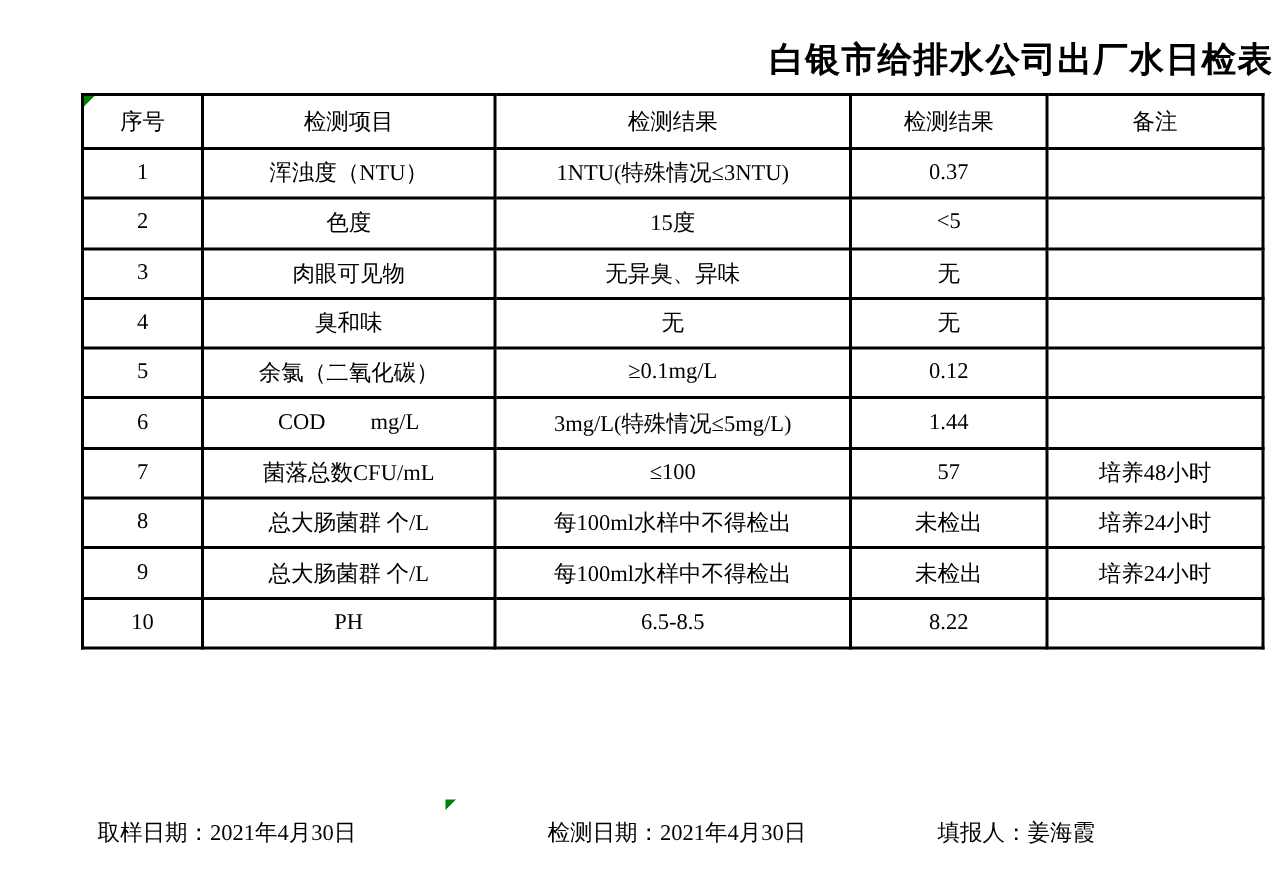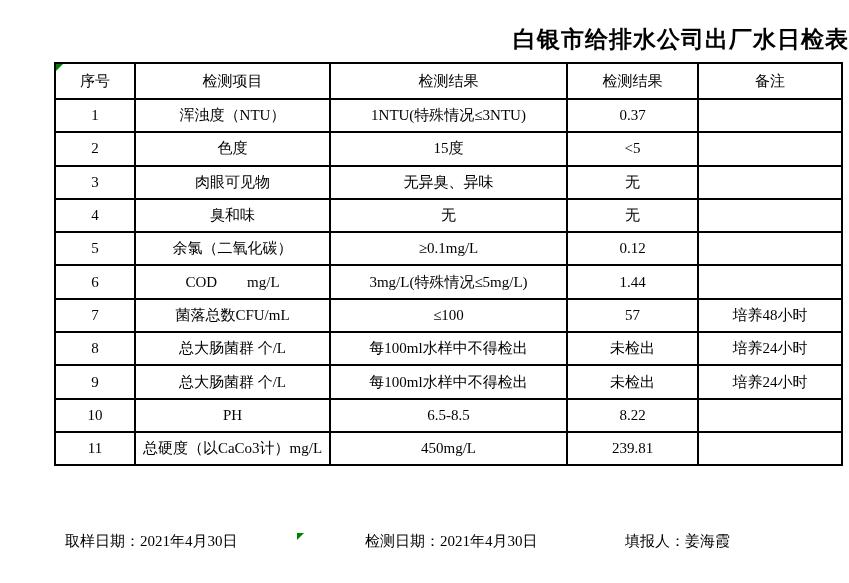--- a/index.html
+++ b/index.html
@@ -54,21 +54,21 @@
   .tri {
     position: absolute;
     width: 0; height: 0;
     border-top: 7px solid #008000;
     border-right: 7px solid transparent;
   }
   .tri-header { top: 0; left: 0; }
   .tri-footer { top: 533px; left: 297px; }
   .footer {
     position: absolute;
-    top: 531px;
+    top: 546px;
     left: 0;
     width: 715px;
     height: 24px;
     font-size: 15px;
     line-height: 20px;
   }
   .footer span { position: absolute; white-space: pre; }
   .f-sampling { left: 65px; }
   .f-testdate { left: 365px; }
   .f-reporter { left: 625px; text-align: center; }
@@ -161,27 +161,20 @@
         <td>未检出</td>
         <td>培养24小时</td>
       </tr>
       <tr>
         <td>10</td>
         <td>PH</td>
         <td>6.5-8.5</td>
         <td>8.22</td>
         <td></td>
       </tr>
-      <tr>
-        <td>11</td>
-        <td>总硬度（以CaCo3计）mg/L</td>
-        <td>450mg/L</td>
-        <td>239.81</td>
-        <td></td>
-      </tr>
     </tbody>
   </table>
 
   <span class="tri tri-footer"></span>
 
   <div class="footer">
     <span class="f-sampling">取样日期：2021年4月30日</span>
     <span class="f-testdate">检测日期：2021年4月30日</span>
     <span class="f-reporter">填报人：姜海霞</span>
   </div>

